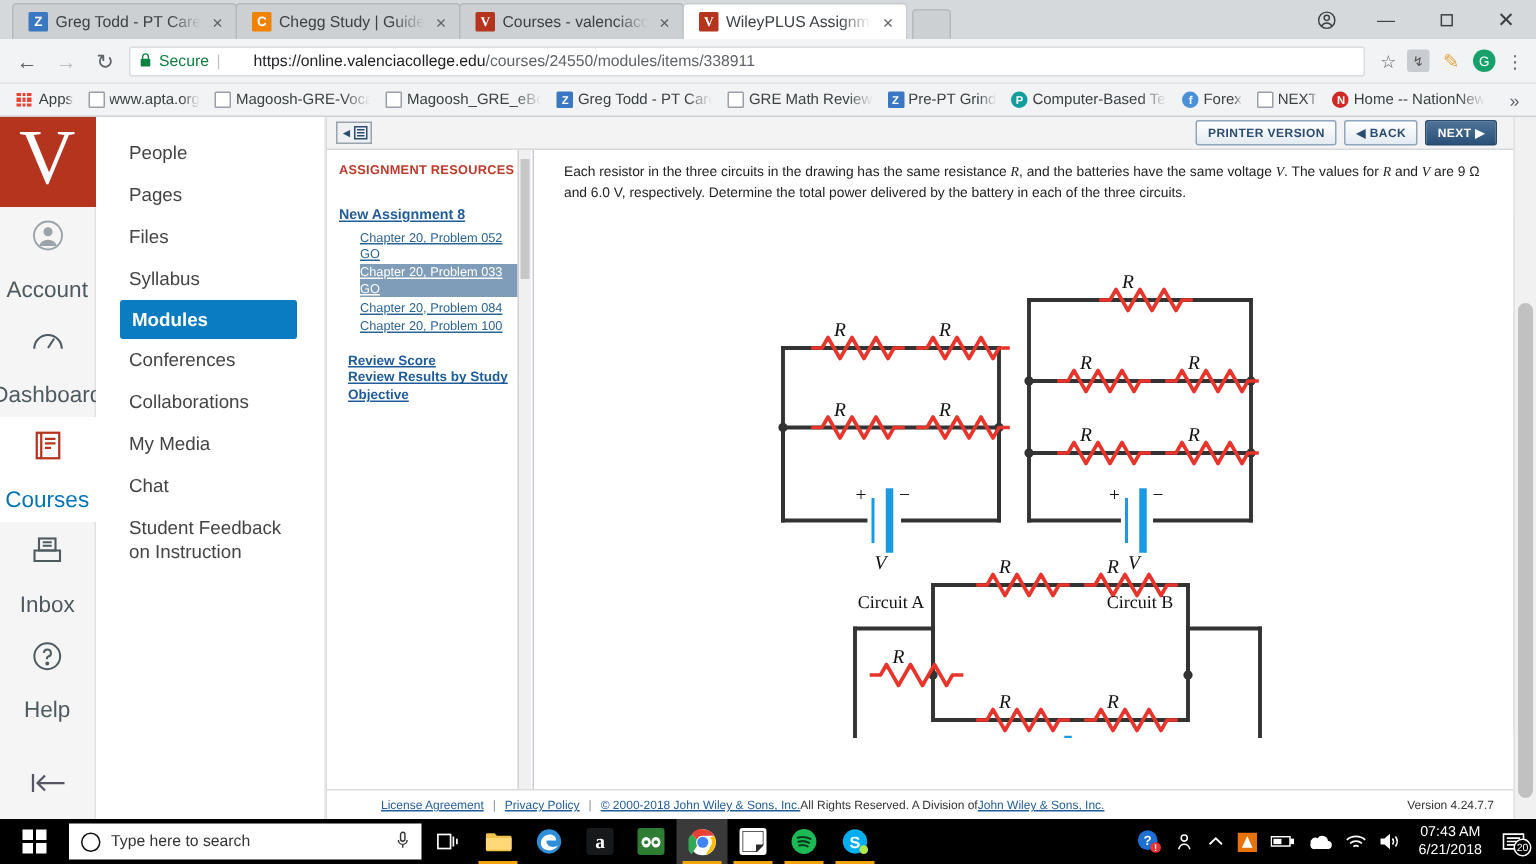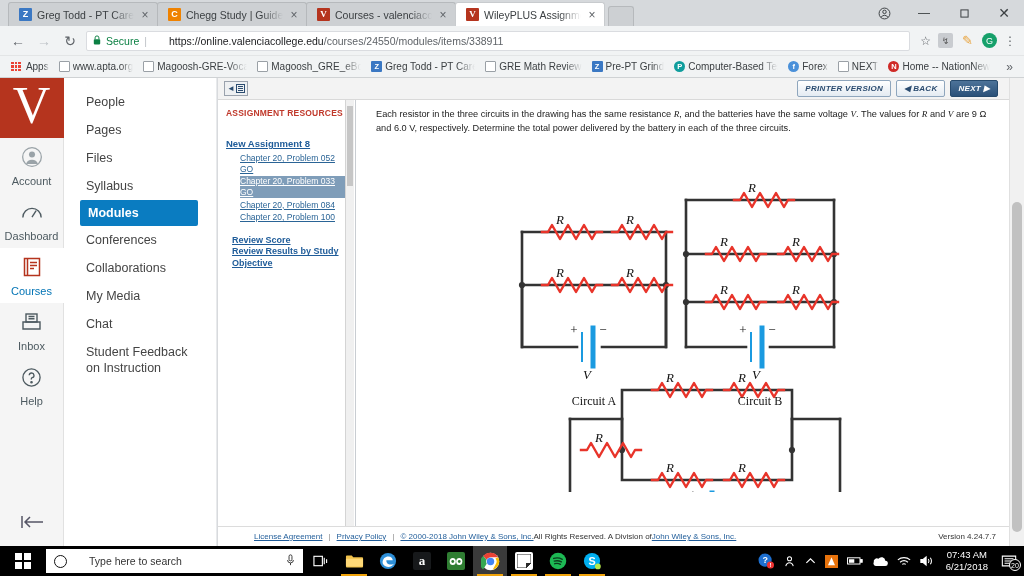--- a/index.html
+++ b/index.html
@@ -101,21 +101,21 @@
 
   
   .canvas-nav {
     width: 64px; flex: 0 0 64px; background: #f5f5f5; border-right: 1px solid #e1e1e1;
     display: flex; flex-direction: column; align-items: center;
   }
   .cn-logo { width: 64px; height: 60px; background: #b5341e; display:flex; align-items:center;
              justify-content:center; color:#fff; font-family:"Liberation Serif", serif;
              font-size: 52px; line-height: 1; padding-bottom: 4px; }
   .cn-item { width:64px; padding: 7px 0 6px; display:flex; flex-direction:column; align-items:center;
-             gap:6px; color:#4d5a60; font-size: 11px; }
+             gap:16px; color:#4d5a60; font-size: 15px; }
   .cn-item.active { background:#fff; color:#0374b5; }
   .cn-ico { width: 24px; height: 24px; display:flex; align-items:center; justify-content:center; }
   .cn-collapse { margin-top: auto; width:64px; height: 48px; display:flex; align-items:center;
                  justify-content:center; color:#556; font-size: 15px; }
 
   
   .course-nav { width: 153px; flex: 0 0 153px; background:#fff; padding: 10px 0 0 0;
                 border-right: 1px solid #e8eaec; }
   .course-item { display:block; padding: 7px 14px 7px 22px; font-size: 12.5px; color:#444; }
   .course-item.active { background:#0a7cc1; color:#fff; font-weight:bold; margin: 0 18px 0 16px;
@@ -125,21 +125,21 @@
   .wiley { flex: 1 1 auto; position: relative; background:#fff; border-left: 1px solid #d8dadd;
            display:flex; flex-direction:column; }
   .wiley-top { height: 22px; background:#f3f3f3; border-bottom:1px solid #d9d9d9;
                display:flex; align-items:center; padding: 0 6px; position: relative; }
   .panel-toggle { width: 24px; height: 15px; border:1px solid #9aa2ad; background:#eef0f2;
                   display:flex; align-items:center; justify-content:center; gap:1px; }
   .pt-arrow { font-size: 8px; color:#2b4c70; }
   .pt-box { width: 9px; height: 9px; border:1.2px solid #2b4c70; display:flex; flex-direction:column;
             justify-content:space-evenly; padding: 1px; gap:1px; }
   .pt-box i { display:block; height:1px; background:#2b4c70; }
-  .wiley-btns { position:absolute; right: 26px; top: 2px; display:flex; gap: 5px; align-items:center;font-style:italic; }
+  .wiley-btns { position:absolute; right: 26px; top: 2px; display:flex; gap: 5px; align-items:center; }
   .wbtn { font-size: 8px; font-weight: bold; letter-spacing: .3px; padding: 3px 7px; border-radius: 2px;
           border:1px solid #8fa6bd; background: linear-gradient(#ffffff,#e4ebf2); color:#2b4c70; }
   .wbtn.primary { background: linear-gradient(#4d7399,#2b5179); border-color:#264a6d; color:#fff; }
 
   .wiley-body { flex:1 1 auto; display:flex; min-height: 0; }
   .res-panel { width: 138px; flex:0 0 138px; background:#fff; border-right:1px solid #c9cdd2;
                padding: 8px 6px 0 8px; position: relative; }
   .res-title { color:#c0392b; font-size: 8.5px; font-weight: bold; letter-spacing: .2px; margin-bottom: 20px; }
   .res-assignment { color:#1f5c99; font-size: 9.5px; font-weight: bold; text-decoration: underline;
                     display:block; margin-bottom: 4px; }
@@ -173,22 +173,22 @@
                  border-left:1px solid #e0e0e0; }
   .page-scroll .thumb { position:absolute; left:2px; right:2px; top: 124px; height: 330px;
                         background:#c1c1c1; border-radius: 7px; }
 
   
   .taskbar { position:absolute; left:0; bottom:0; width:1024px; height:30px; background:#000;
              display:flex; align-items:center; }
   .start { width: 46px; height:30px; display:flex; align-items:center; justify-content:center; }
   .win-logo { display:grid; grid-template-columns: 7px 7px; grid-template-rows: 7px 7px; gap: 1.5px; }
   .win-logo i { background:#fff; display:block; }
-  .search-box { width: 257px; height: 24px; background:#fff; display:flex; align-items:center;
-                gap: 22px; padding: 0 8px; justify-content: space-between; }
+  .search-box { width: 235px; height: 24px; background:#fff; display:flex; align-items:center;
+                gap: 7px; padding: 0 8px; justify-content: space-between; }
   .search-circle { width: 13px; height: 13px; border: 1.6px solid #111; border-radius: 50%; flex:0 0 13px; }
   .search-ph { font-size: 10.5px; color:#333; flex:1 1 auto; }
   .mic { font-size: 11px; color:#333; }
   .tb-btn { width: 34px; height:30px; display:flex; align-items:center; justify-content:center;
             position: relative; }
   .tb-btn.running::after { content:''; position:absolute; bottom:0; left:4px; right:4px; height:2px;
                            background:#f0a30a; }
   .tb-btn.active { background:#3a3a3a; }
   .tray { margin-left:auto; display:flex; align-items:center; gap: 9px; padding-right: 6px; color:#fff; }
   .tray-ico { font-size: 11px; color:#fff; display:flex; align-items:center; }

